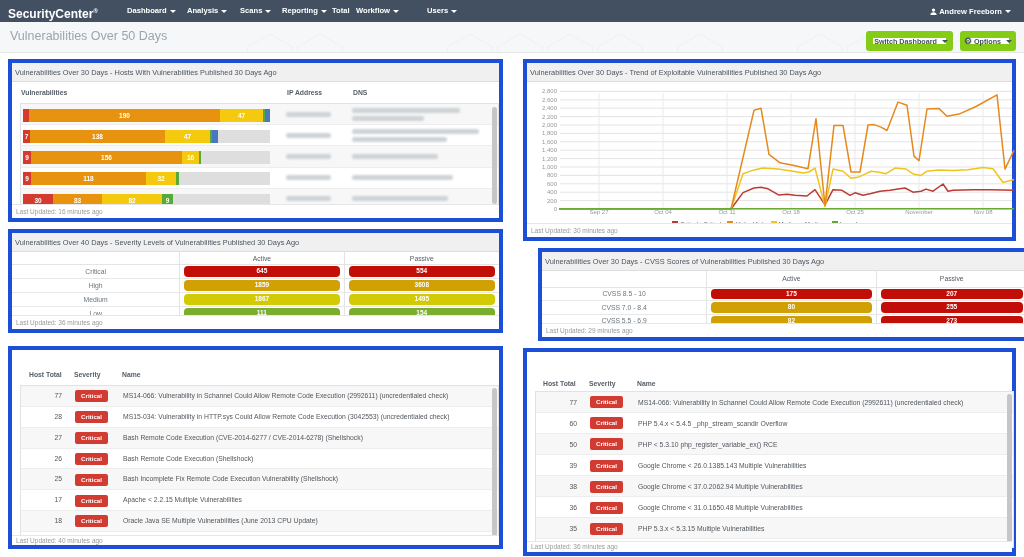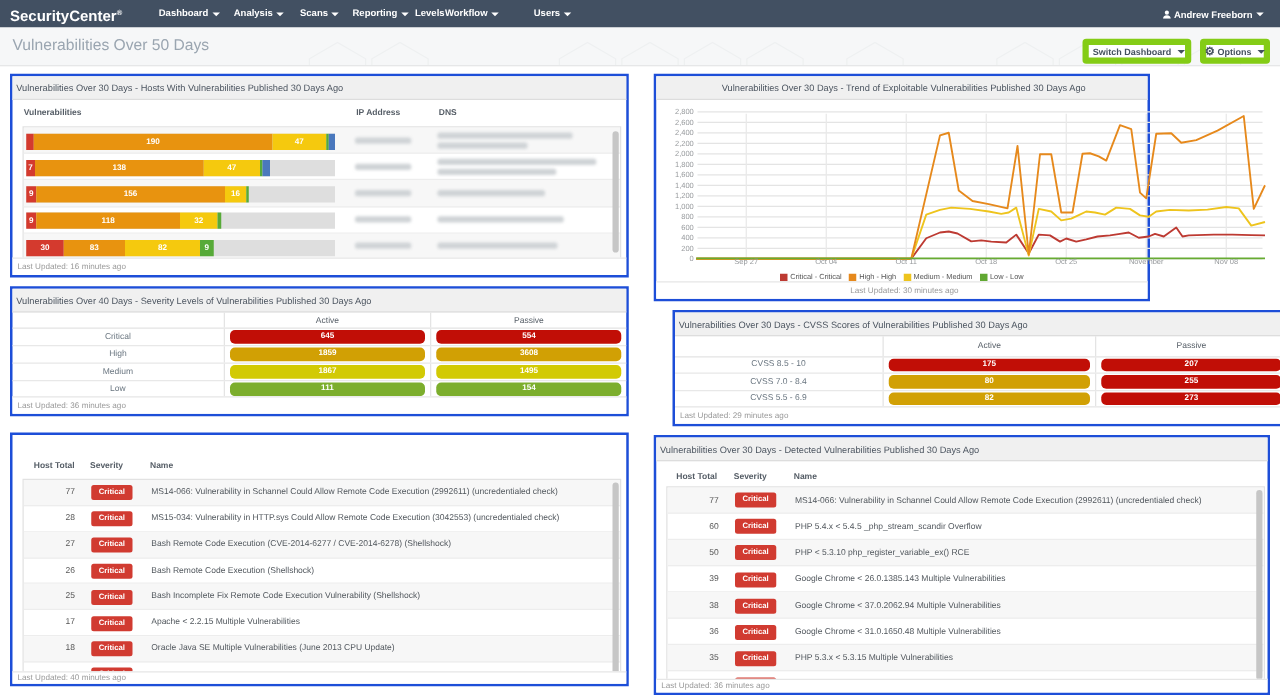--- a/index.html
+++ b/index.html
@@ -8,23 +8,23 @@
 #logo { position:absolute; left:8px; top:0; line-height:22px; color:#fff; font-size:12px; font-weight:bold; letter-spacing:0px; }
 #logo sup { font-size:6px; }
 .nitem { position:absolute; top:0; line-height:22px; color:#fff; font-size:7.6px; font-weight:bold; }
 .caret { display:inline-block; width:0; height:0; border-left:3px solid transparent;
   border-right:3px solid transparent; border-top:3.5px solid #fff; margin-left:3px; vertical-align:middle; }
 #user { position:absolute; right:13px; top:0; height:22px; display:flex; align-items:center;
   color:#fff; font-size:7.6px; font-weight:bold; }
 #titlebar { position:absolute; left:0; top:22px; width:1024px; height:31px; background:#f6f7f8;
   border-bottom:1px solid #e6e7e8; overflow:hidden; }
 #pagetitle { position:absolute; left:10px; top:7px; font-size:12.5px; color:#9aa5b0; }
-.tbtn { position:absolute; height:20px; white-space:nowrap; background:#fff; border:5px solid #84cc16; border-radius:3px;
+.tbtn { position:absolute; height:20px; white-space:nowrap; background:#fff; border:7px solid #84cc16; border-radius:3px;
   font-size:7.2px; color:#44515e; font-weight:bold; display:flex; align-items:center; justify-content:center; }
-.panel { position:absolute; background:#fff; border:2px solid #1d4ed8; }
+.panel { position:absolute; background:#fff; border:4px solid #1d4ed8; }
 .phead { position:absolute; left:0; top:0; right:0; height:19px; background:#f0f0f0;
   border-bottom:1px solid #ddd; font-size:7.4px; color:#4c5560; line-height:19px; padding-left:3px;
   white-space:nowrap; overflow:hidden; }
 .pfoot { position:absolute; left:0; bottom:0; right:0; height:14px; border-top:1px solid #e6e6e6;
   font-size:6.5px; color:#999; line-height:13px; padding-left:4px; background:#fff; }
 .colh { position:absolute; font-size:6.8px; font-weight:bold; color:#555d66; }
 .tbody { position:absolute; border:1px solid #e2e2e2; background:#fff; overflow:hidden; }
 .stripe { background:#f7f7f7; }
 .p1row { position:relative; height:21.2px; width:100%; border-bottom:1px solid #ededed; }
 .track { position:absolute; left:2px; top:4.8px; width:247px; height:13px; background:#dedede;
@@ -55,21 +55,21 @@
 .li { display:flex; align-items:center; gap:2px; }
 .sq { display:inline-block; width:6px; height:6px; }
 </style></head>
 <body>
 <div id="nav">
   <span id="logo">SecurityCenter<sup>®</sup></span>
   <span class="nitem" style="left:127px">Dashboard<span class="caret"></span></span>
   <span class="nitem" style="left:187px">Analysis<span class="caret"></span></span>
   <span class="nitem" style="left:240px">Scans<span class="caret"></span></span>
   <span class="nitem" style="left:282px">Reporting<span class="caret"></span></span>
-  <span class="nitem" style="left:332px">Levels</span>
+  <span class="nitem" style="left:332px">Total</span>
   <span class="nitem" style="left:356px">Workflow<span class="caret"></span></span>
   <span class="nitem" style="left:427px">Users<span class="caret"></span></span>
   <span id="user"><svg width="7" height="7" viewBox="0 0 8 8" style="margin-right:2px">
         <circle cx="4" cy="2.4" r="1.9" fill="#fff"></circle>
         <path d="M0.5 8 A3.5 3.2 0 0 1 7.5 8 Z" fill="#fff"></path>
       </svg>Andrew Freeborn<span class="caret"></span></span>
 </div>
 <div id="titlebar">
   <svg width="1024" height="31" style="position:absolute;left:0;top:0">
       <path d="M292.5,25.0 L292.5,51.0 L270.0,64.0 L247.5,51.0 L247.5,25.0 L270.0,12.0 Z" fill="none" stroke="#eef0f1" stroke-width="1"></path>
@@ -257,21 +257,21 @@
       <div class="vrow" style="height:20.85px">
         <span class="vnum" style="line-height:20.85px"></span>
         <span class="badge">Critical</span>
         <span class="vname" style="line-height:20.85px">&nbsp;</span>
       </div>
     <div class="sbr" style="right:1.5px; top:2px; height:153px;"></div>
   </div>
   <div class="pfoot" style="height:10.5px; line-height:10px;">Last Updated: 40 minutes ago</div>
 </div>
 
-<div class="panel" style="left:523px; top:59px; width:397px; height:182px;text-align:center;">
+<div class="panel" style="left:523px; top:59px; width:493px; height:182px;">
   <div class="phead">Vulnerabilities Over 30 Days - Trend of Exploitable Vulnerabilities Published 30 Days Ago</div>
   <svg width="491" height="166" style="position:absolute;left:0;top:0">
 <line x1="33" y1="146.0" x2="485" y2="146.0" stroke="#e4e4e4" stroke-width="1"></line>
       <line x1="33" y1="137.6" x2="485" y2="137.6" stroke="#e4e4e4" stroke-width="1"></line>
       <line x1="33" y1="129.2" x2="485" y2="129.2" stroke="#e4e4e4" stroke-width="1"></line>
       <line x1="33" y1="120.8" x2="485" y2="120.8" stroke="#e4e4e4" stroke-width="1"></line>
       <line x1="33" y1="112.4" x2="485" y2="112.4" stroke="#e4e4e4" stroke-width="1"></line>
       <line x1="33" y1="104.0" x2="485" y2="104.0" stroke="#e4e4e4" stroke-width="1"></line>
       <line x1="33" y1="95.6" x2="485" y2="95.6" stroke="#e4e4e4" stroke-width="1"></line>
       <line x1="33" y1="87.2" x2="485" y2="87.2" stroke="#e4e4e4" stroke-width="1"></line>
@@ -358,21 +358,20 @@
         </div>
         <div class="scell" style="width:154px">
           <span class="sbar" style="background:#c10e06">273</span>
         </div>
       </div>
     </div>
   <div class="pfoot">Last Updated: 29 minutes ago</div>
 </div>
 
 <div class="panel" style="left:523px; top:348px; width:493px; height:208px;">
-  <div class="phead">Vulnerabilities Over 30 Days - Detected Vulnerabilities Published 30 Days Ago</div>
   <span class="colh" style="left:16px; top:28px;">Host Total</span>
   <span class="colh" style="left:62px; top:28px;">Severity</span>
   <span class="colh" style="left:110px; top:28px;">Name</span>
   <div class="tbody" style="left:8px; top:39px; width:479px; height:156.5px;">
     <div class="vrow stripe" style="height:21.05px">
         <span class="vnum" style="line-height:21.05px">77</span>
         <span class="badge">Critical</span>
         <span class="vname" style="line-height:21.05px">MS14-066: Vulnerability in Schannel Could Allow Remote Code Execution (2992611) (uncredentialed check)</span>
       </div>
       <div class="vrow" style="height:21.05px">

